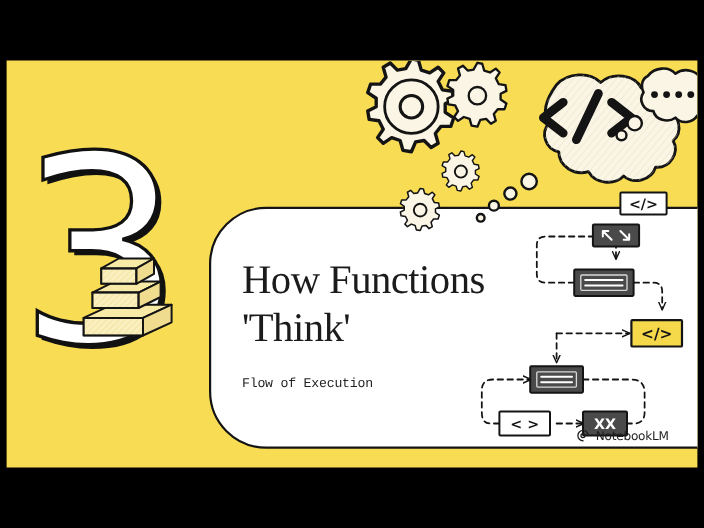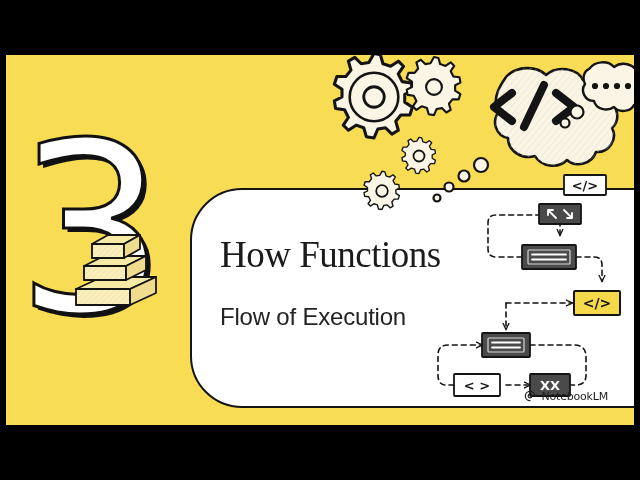--- a/index.html
+++ b/index.html
@@ -92,23 +92,23 @@
   .title-line {
     font-family: Liberation Serif, serif;
     font-size: 37px;
     line-height: 44px;
     font-weight: 400;
     color: #1b1b1b;
     letter-spacing: -0.5px;
     white-space: nowrap;
   }
   #subtitle {
-    margin-top: 28px;
-    font-family: Liberation Sans, sans-serif;
-    font-size: 24px;
+    margin-top: 16px;
+    font-family: Liberation Mono, monospace;
+    font-size: 12px;
     line-height: 24px;
     font-weight: 400;
     color: #232323;
     letter-spacing: -0.2px;
     white-space: nowrap;
   }
 
   
   #doodles {
     position: absolute;
@@ -182,20 +182,21 @@
           <polygon points="56,21 72,12 72,26 56,35" fill="#EFDC8F"></polygon>
           <polygon points="24,21 56,21 56,35 24,35" fill="url(#hatch)" opacity="0.5"></polygon>
         </g>
       </svg>
     </div>
 
     <div id="card"></div>
 
     <div id="titles">
       <div class="title-line">How Functions</div>
+      <div class="title-line">'Think'</div>
       <div id="subtitle">Flow of Execution</div>
     </div>
 
     <svg id="flow" viewBox="0 0 200 290">
       <defs>
         <marker id="arw" viewBox="0 0 10 10" refX="8" refY="5" markerWidth="5" markerHeight="5" orient="auto-start-reverse">
           <path d="M 0 1 L 9 5 L 0 9" fill="none" stroke="#141414" stroke-width="1.6" stroke-linecap="round" stroke-linejoin="round"></path>
         </marker>
       </defs>
 

